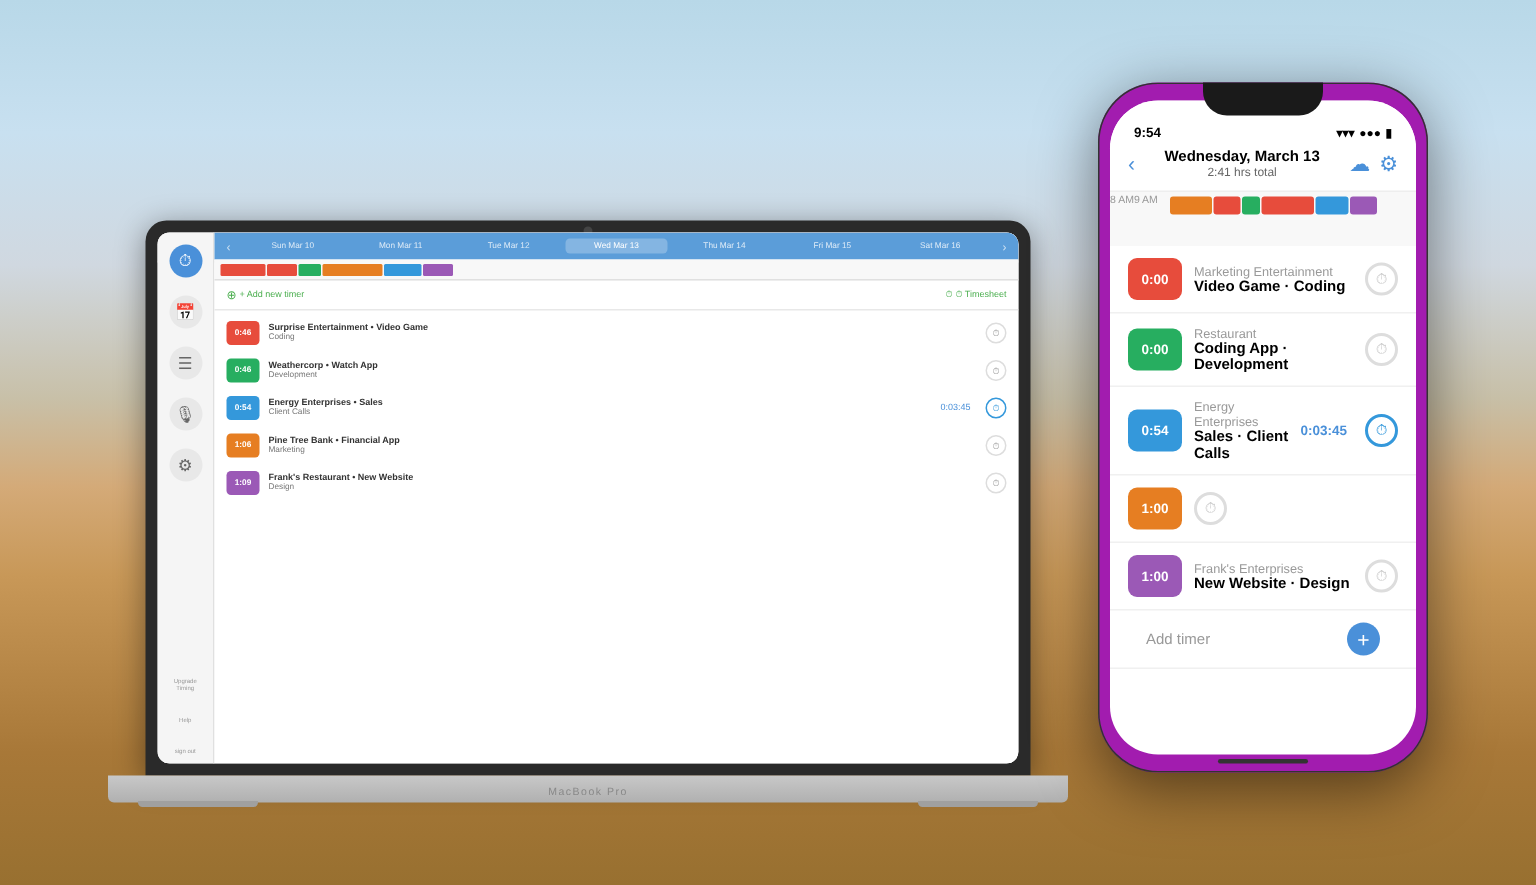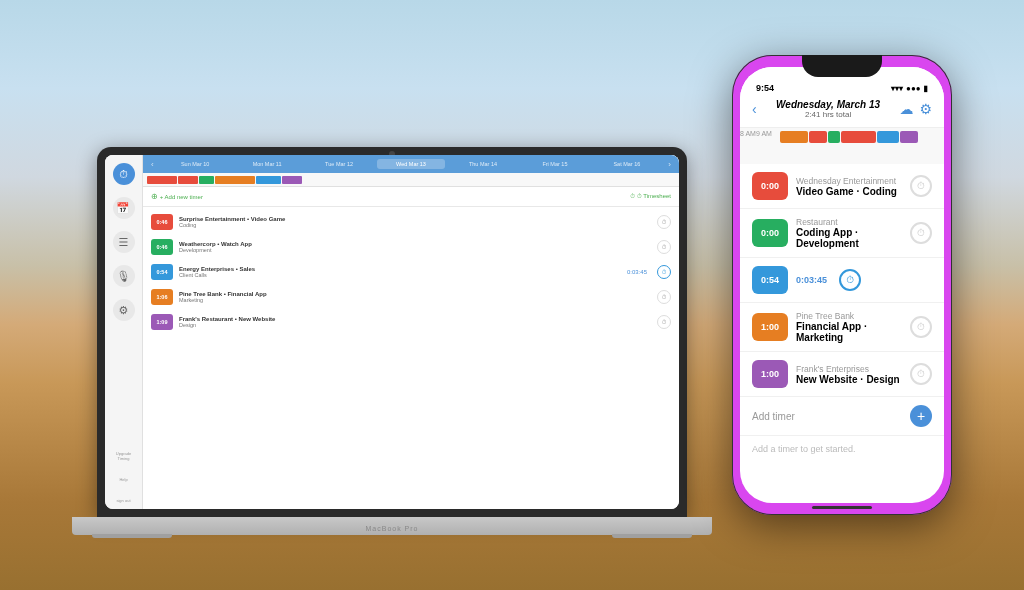--- a/index.html
+++ b/index.html
@@ -289,21 +289,21 @@
       font-size: 6px;
       color: #4a90d9;
       margin-right: 4px;
     }
 
     
     .iphone {
       position: relative;
       width: 220px;
       height: 460px;
-      background: #d946ef;
+      background: #a21caf;
       border-radius: 40px;
       padding: 12px 8px;
       box-shadow: 0 10px 40px rgba(0,0,0,0.5), inset 0 0 0 1px #333;
       margin-bottom: 20px;
     }
 
     .iphone-notch {
       position: absolute;
       top: 0;
       left: 50%;
@@ -362,21 +362,20 @@
     }
 
     .iphone-date {
       text-align: center;
     }
 
     .iphone-date-title {
       font-size: 10px;
       font-weight: 600;
       color: #000;
-      font-style: italic;
     }
 
     .iphone-hours {
       font-size: 8px;
       color: #666;
     }
 
     .iphone-timeline {
       height: 36px;
       background: #f8f8f8;
@@ -457,21 +456,21 @@
     .iphone-active-time {
       font-size: 9px;
       color: #4a90d9;
       font-weight: 600;
       margin-right: 4px;
     }
 
     .iphone-add-timer {
       display: flex;
       align-items: center;
-      padding: 8px 12px;
+      padding: 8px 24px;
       border-bottom: 1px solid #f0f0f0;
       gap: 8px;
     }
 
     .iphone-add-timer-text {
       font-size: 10px;
       color: #999;
       flex: 1;
     }
 
@@ -674,64 +673,63 @@
           <div class="itb" style="width:22px; background:#3498db;"></div>
           <div class="itb" style="width:18px; background:#9b59b6;"></div>
         </div>
       </div>
 
       <div class="iphone-timer-list">
 
         <div class="iphone-timer-row">
           <div class="iphone-timer-badge" style="background:#e74c3c;">0:00</div>
           <div class="iphone-timer-info">
-            <div class="iphone-timer-client">Wednesday Entertainment</div>
+            <div class="iphone-timer-client">Marketing Entertainment</div>
             <div class="iphone-timer-task">Video Game · Coding</div>
           </div>
           <div class="iphone-timer-clock">⏱</div>
         </div>
 
         <div class="iphone-timer-row">
           <div class="iphone-timer-badge" style="background:#27ae60;">0:00</div>
           <div class="iphone-timer-info">
             <div class="iphone-timer-client">Restaurant</div>
             <div class="iphone-timer-task">Coding App · Development</div>
           </div>
           <div class="iphone-timer-clock">⏱</div>
         </div>
 
         <div class="iphone-timer-row">
           <div class="iphone-timer-badge" style="background:#3498db;">0:54</div>
+          <div class="iphone-timer-info">
+            <div class="iphone-timer-client">Energy Enterprises</div>
+            <div class="iphone-timer-task">Sales · Client Calls</div>
+          </div>
           <span class="iphone-active-time">0:03:45</span>
           <div class="iphone-timer-clock" style="border-color:#3498db; color:#3498db;">⏱</div>
         </div>
 
         <div class="iphone-timer-row">
           <div class="iphone-timer-badge" style="background:#e67e22;">1:00</div>
-          <div class="iphone-timer-info">
-            <div class="iphone-timer-client">Pine Tree Bank</div>
-            <div class="iphone-timer-task">Financial App · Marketing</div>
-          </div>
           <div class="iphone-timer-clock">⏱</div>
         </div>
 
         <div class="iphone-timer-row">
           <div class="iphone-timer-badge" style="background:#9b59b6;">1:00</div>
           <div class="iphone-timer-info">
             <div class="iphone-timer-client">Frank's Enterprises</div>
             <div class="iphone-timer-task">New Website · Design</div>
           </div>
           <div class="iphone-timer-clock">⏱</div>
         </div>
 
         <div class="iphone-add-timer">
           <div class="iphone-add-timer-text">Add timer</div>
           <div class="iphone-add-plus">+</div>
         </div>
 
-        <div class="iphone-hint">Add a timer to get started.</div>
 
       </div>
     </div>
     <div class="iphone-home-indicator"></div>
   </div>
 
 </div>
 
 </body></html>

